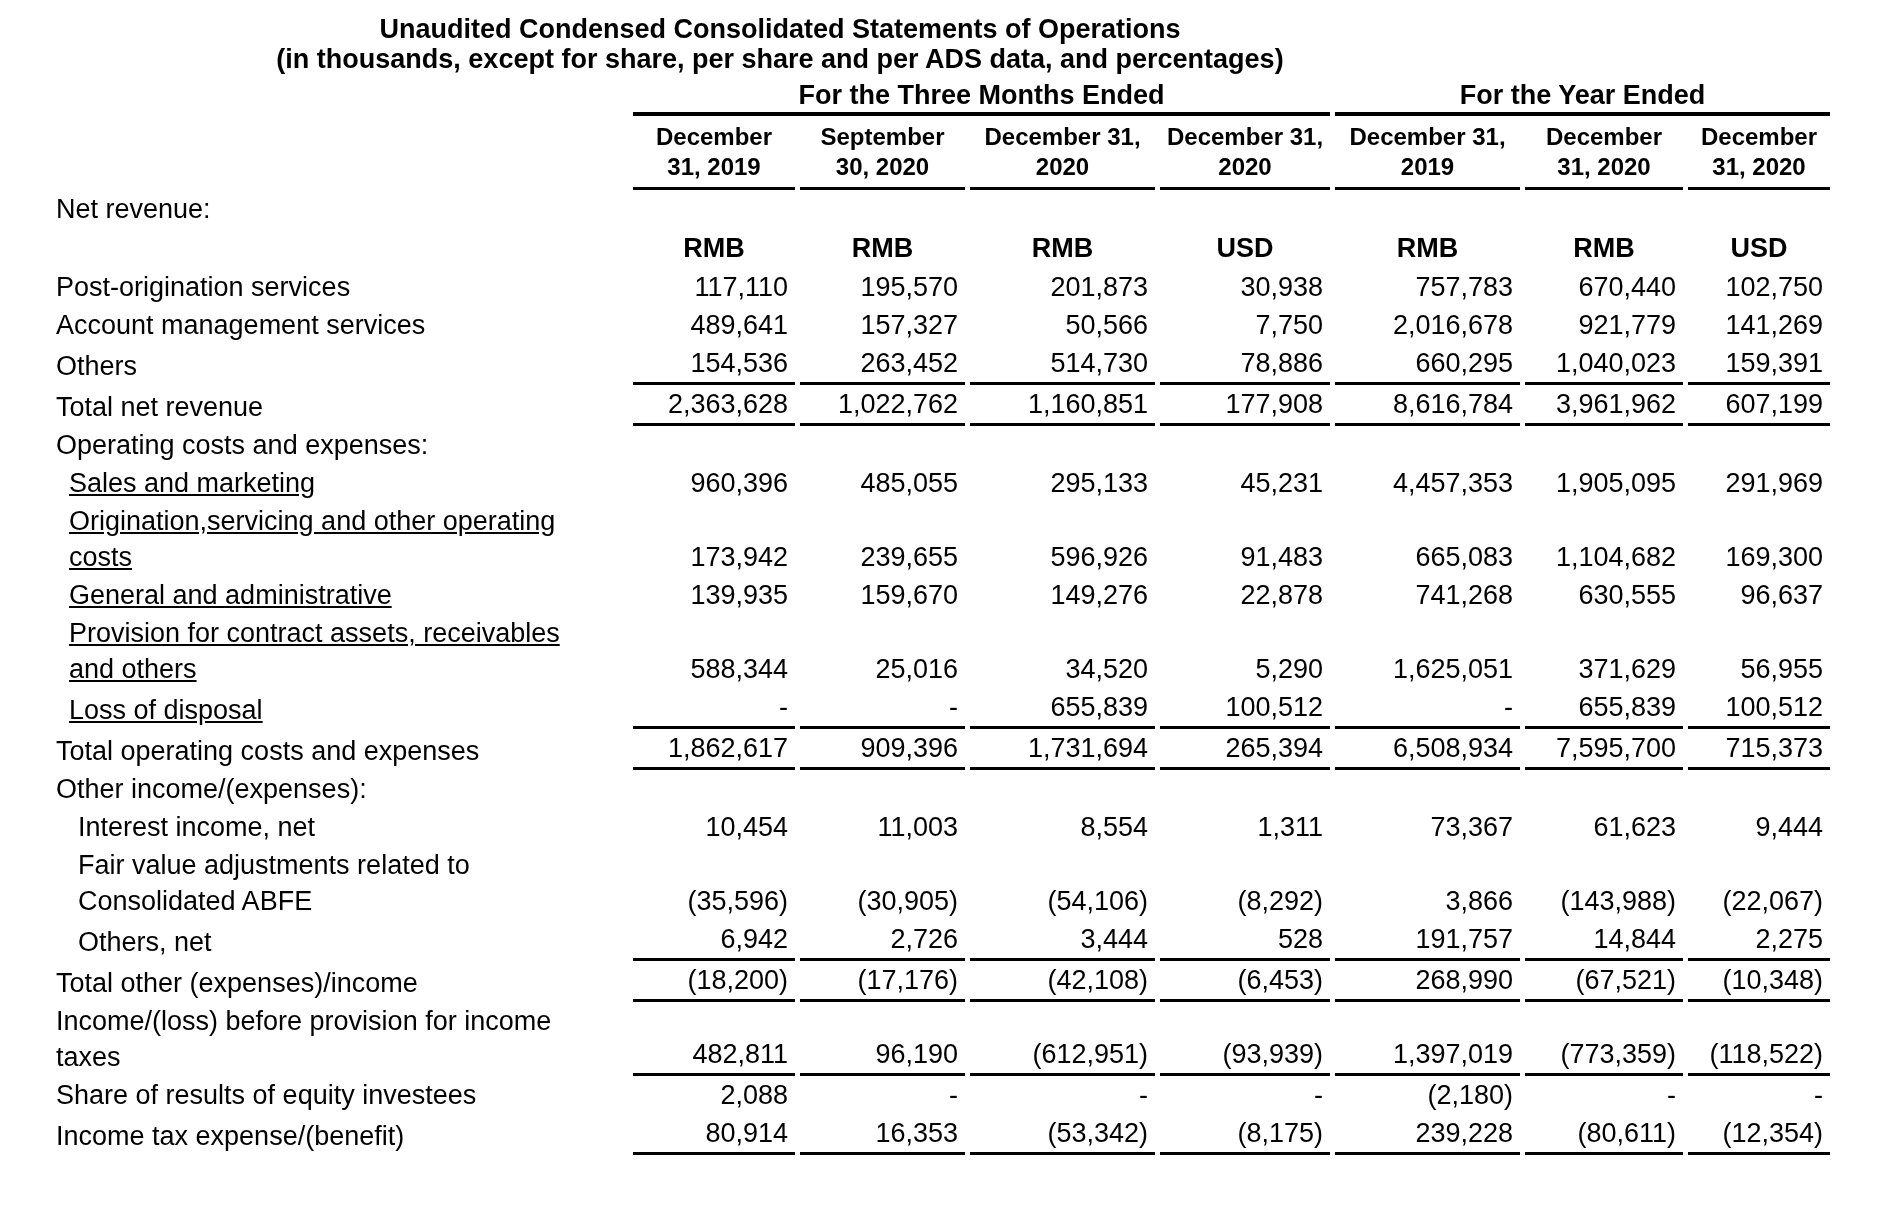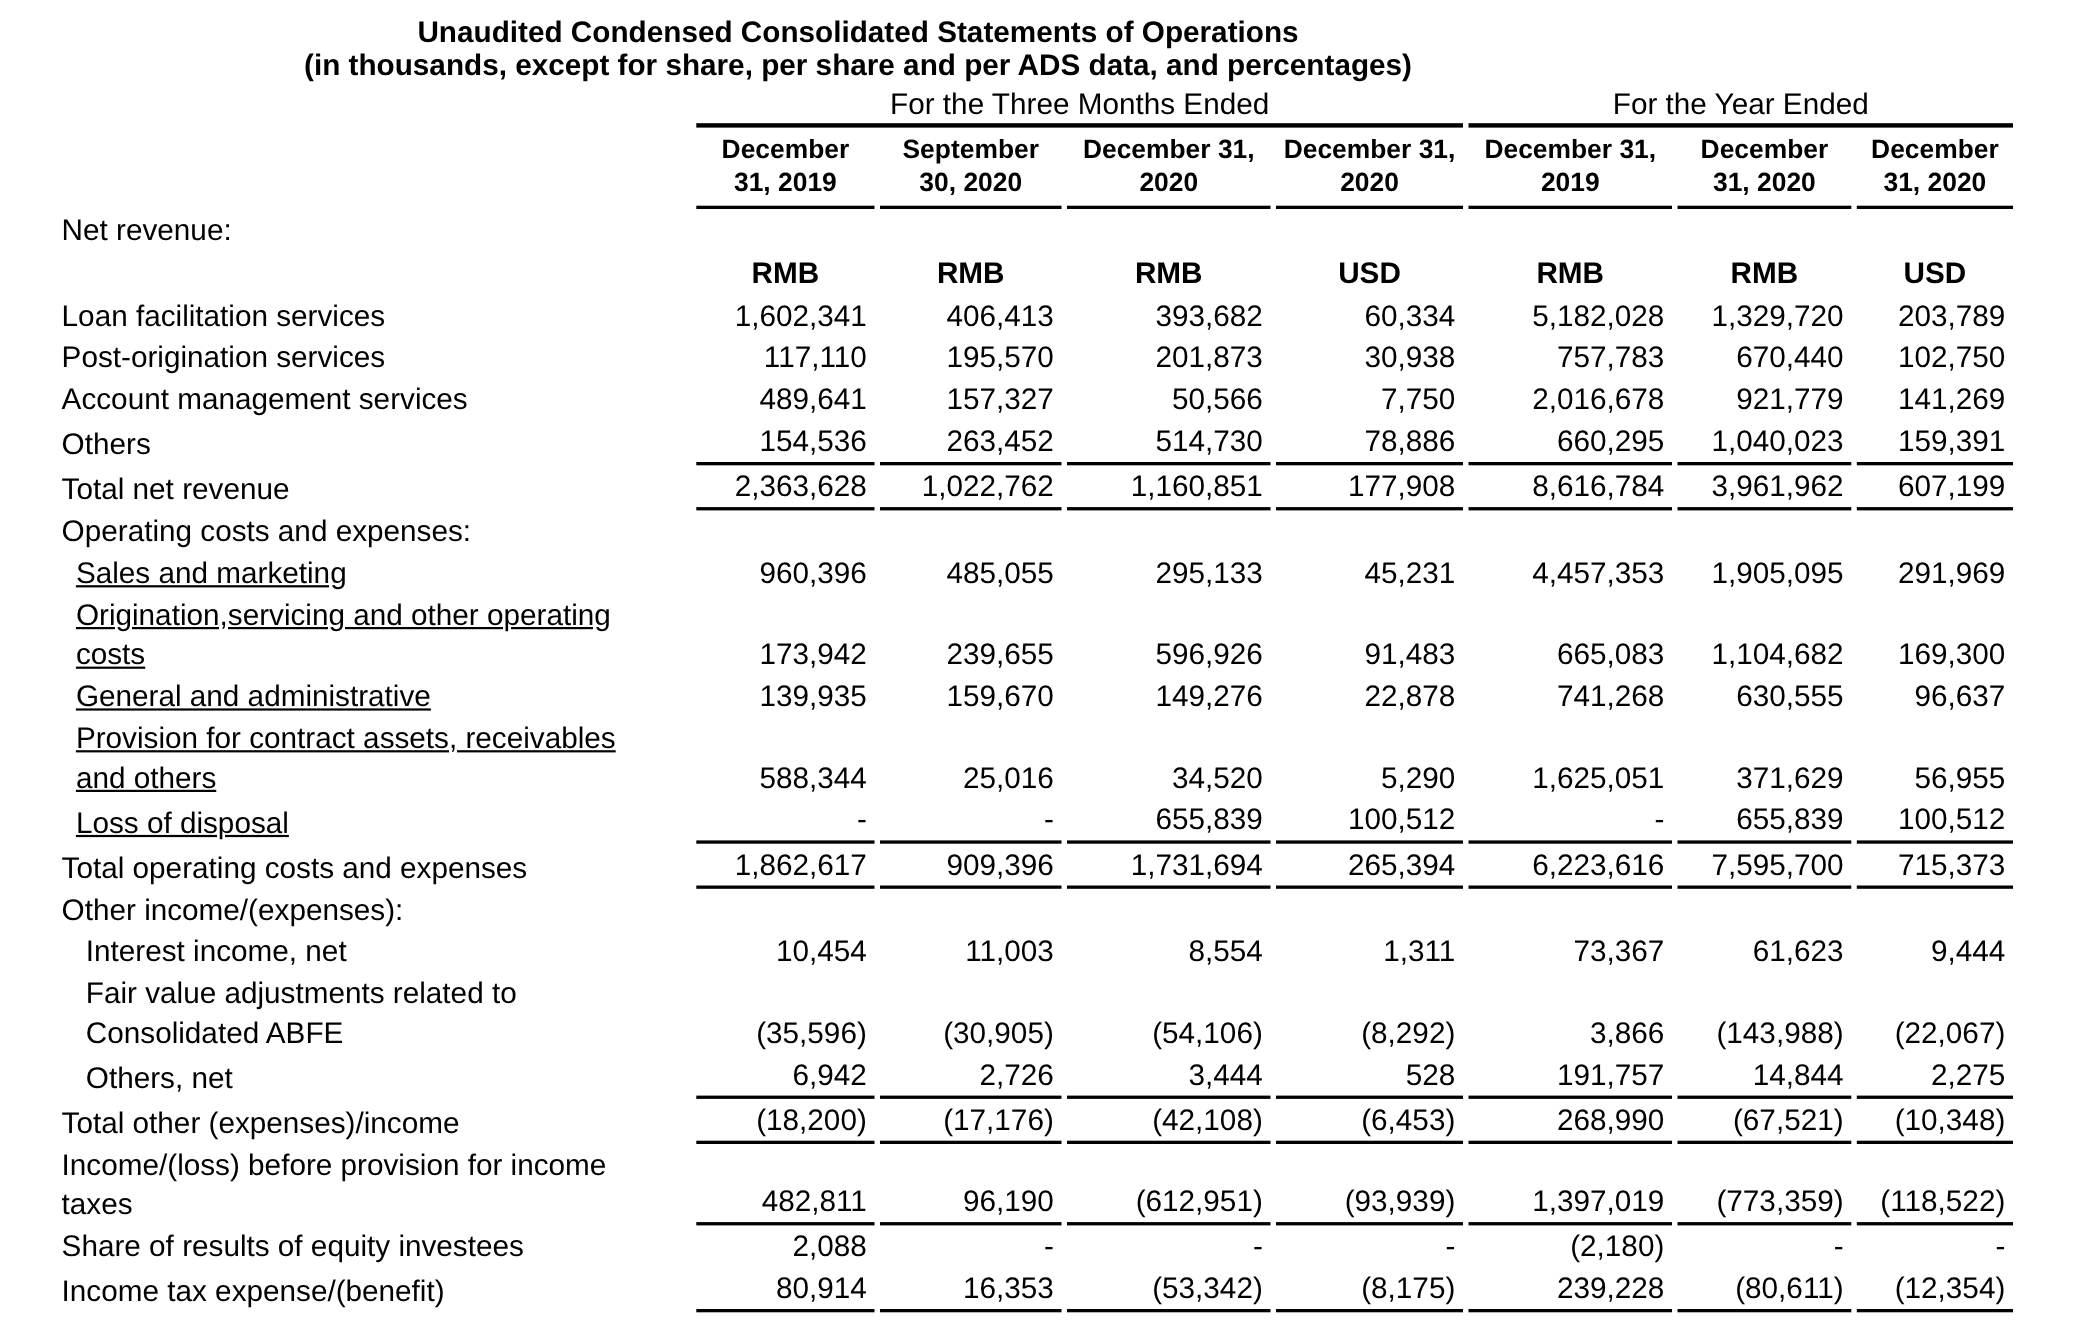--- a/index.html
+++ b/index.html
@@ -30,21 +30,21 @@
     border-collapse: separate;
     border-spacing: 5px 0;
     table-layout: fixed;
     margin-top: 4px;
     margin-left: -5px;
   }
   td { vertical-align: bottom; overflow: visible; }
 
   
   td.grp {
-    font-weight: normal;
+    font-weight: bold;
     font-size: 27px;
     line-height: 32px;
     text-align: center;
     border-bottom: 4px solid #000;
     padding-bottom: 1px;
     margin-top: 40px;
   }
   
   td.dt {
     font-weight: bold;
@@ -143,30 +143,20 @@
       <td class="lbl"></td>
       <td class="cur">RMB</td>
       <td class="cur">RMB</td>
       <td class="cur">RMB</td>
       <td class="cur">USD</td>
       <td class="cur">RMB</td>
       <td class="cur">RMB</td>
       <td class="cur">USD</td>
     </tr>
 
-    <tr>
-      <td class="lbl">Loan facilitation services</td>
-      <td class="num">1,602,341</td>
-      <td class="num">406,413</td>
-      <td class="num">393,682</td>
-      <td class="num">60,334</td>
-      <td class="num">5,182,028</td>
-      <td class="num">1,329,720</td>
-      <td class="num">203,789</td>
-    </tr>
 
     <tr>
       <td class="lbl">Post-origination services</td>
       <td class="num">117,110</td>
       <td class="num">195,570</td>
       <td class="num">201,873</td>
       <td class="num">30,938</td>
       <td class="num">757,783</td>
       <td class="num">670,440</td>
       <td class="num">102,750</td>
@@ -272,21 +262,21 @@
       <td class="num">655,839</td>
       <td class="num">100,512</td>
     </tr>
 
     <tr class="ru">
       <td class="lbl">Total operating costs and expenses</td>
       <td class="num">1,862,617</td>
       <td class="num">909,396</td>
       <td class="num">1,731,694</td>
       <td class="num">265,394</td>
-      <td class="num">6,223,616</td>
+      <td class="num">6,508,934</td>
       <td class="num">7,595,700</td>
       <td class="num">715,373</td>
     </tr>
 
     <tr>
       <td class="lbl">Other income/(expenses):</td>
       <td class="num"></td>
       <td class="num"></td>
       <td class="num"></td>
       <td class="num"></td>

